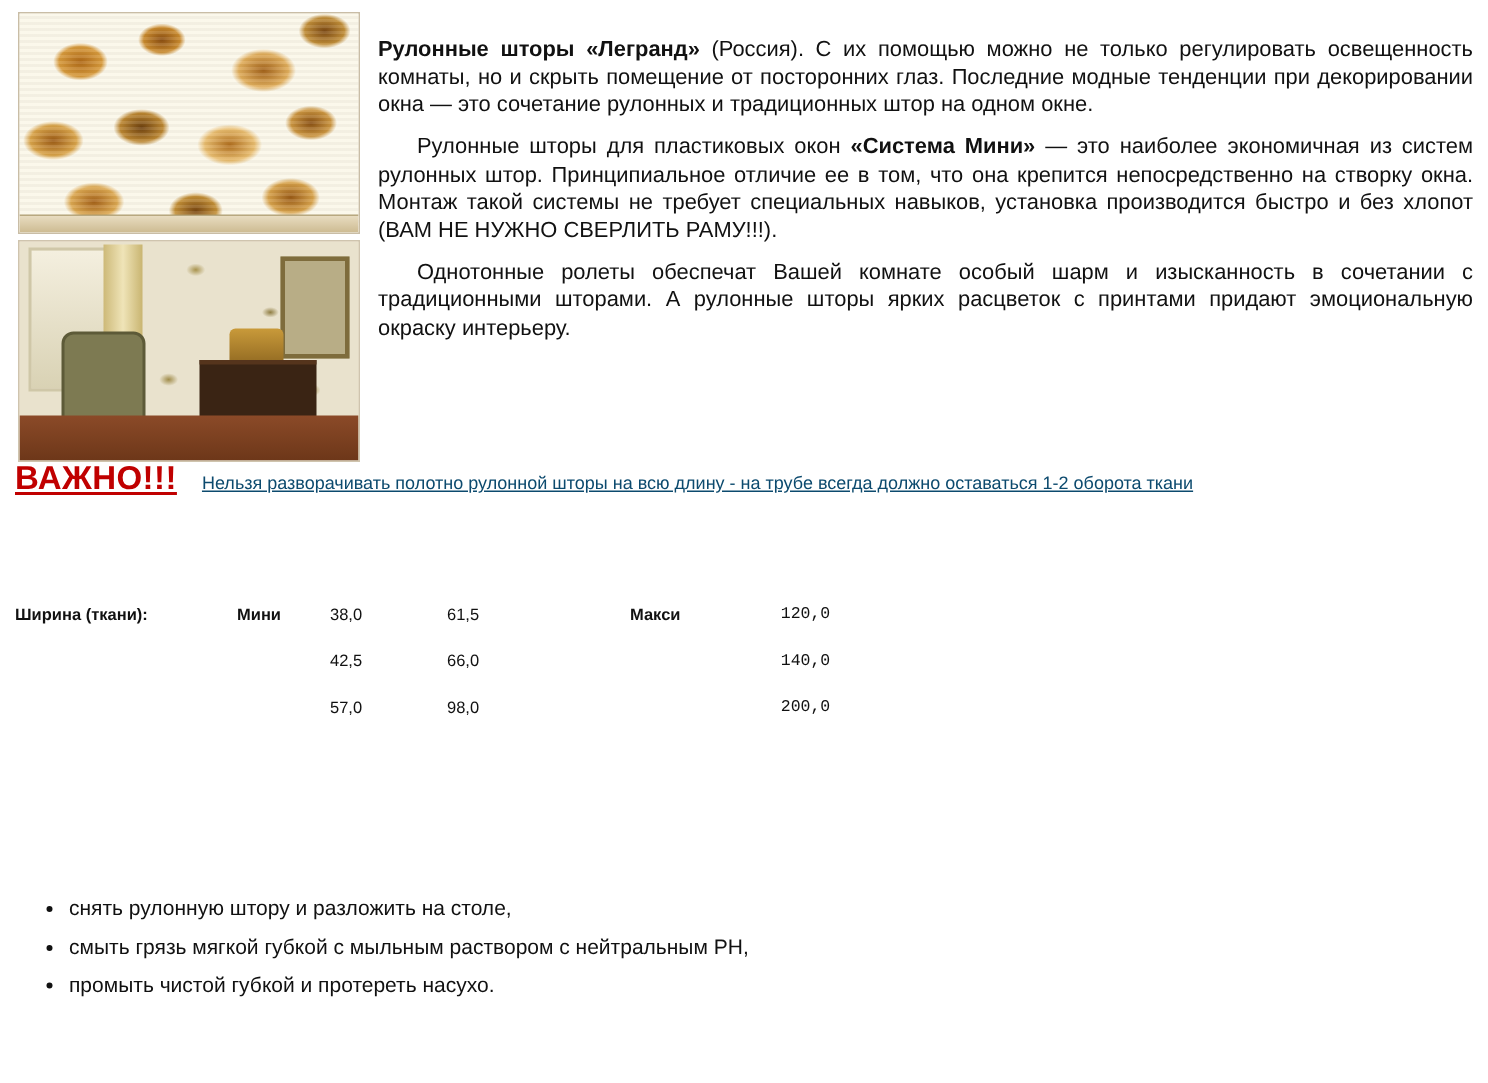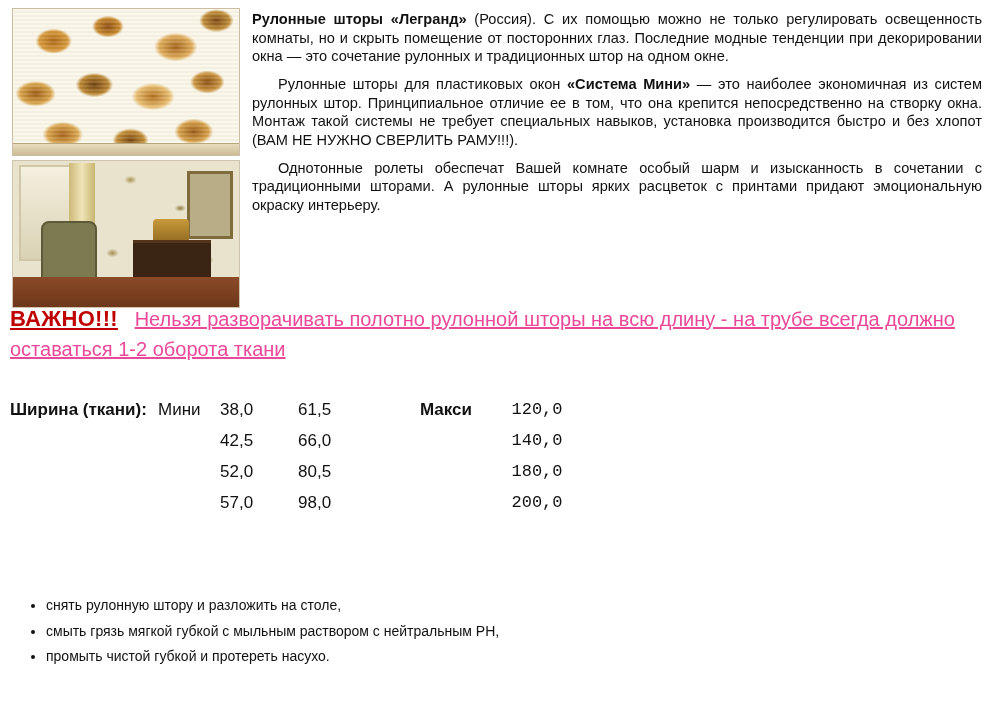--- a/index.html
+++ b/index.html
@@ -147,21 +147,21 @@
     position: absolute;
     right: 6px; top: 10px;
     width: 40px; height: 62px;
     background: #b8ad86;
     border: 3px solid #7e6c3c;
   }
 
   .text-col {
     position: absolute;
     left: 252px;
-    top: 10px;
+    top: 24px;
     width: 730px;
   }
   .para {
     font-size: 14.6px;
     line-height: 1.28;
     text-align: justify;
     margin: 0 0 9px 0;
     color: #111;
   }
   .para.indent { text-indent: 26px; }
@@ -177,23 +177,23 @@
     line-height: 1.45;
   }
   .vazhno {
     color: #c00000;
     font-weight: bold;
     font-size: 22px;
     text-decoration: underline;
     letter-spacing: 0.3px;
   }
   .vazhno-text {
-    color: #ec4899;
+    color: #0c4a6e;
     text-decoration: underline;
-    font-size: 20px;
+    font-size: 12px;
   }
 
   
   .specs {
     position: absolute;
     left: 10px;
     top: 392px;
     width: 970px;
     font-size: 15px;
     color: #111;
@@ -207,24 +207,24 @@
   .label-b { font-weight: bold; }
 
   .tbl {
     border-collapse: collapse;
     margin-top: 2px;
   }
   .tbl td {
     padding: 0;
     height: 31px;
     vertical-align: middle;
-    font-size: 17px;
+    font-size: 11px;
   }
   .c-label { width: 148px; font-weight: bold; }
-  .c-mini-label { width: 62px; font-weight: normal; }
+  .c-mini-label { width: 62px; font-weight: bold; }
   .c-v1 { width: 78px; }
   .c-v2 { width: 122px; }
   .c-maxi-label { width: 72px; font-weight: bold; }
   .c-v3 { width: 90px; text-align: center; font-family: Liberation Mono, monospace; }
 
   
   .care {
     position: absolute;
     left: 10px;
     top: 583px;
@@ -303,28 +303,20 @@
           <td class="c-label"></td>
           <td class="c-mini-label"></td>
           <td class="c-v1">42,5</td>
           <td class="c-v2">66,0</td>
           <td class="c-maxi-label"></td>
           <td class="c-v3">140,0</td>
         </tr>
         <tr>
           <td class="c-label"></td>
           <td class="c-mini-label"></td>
-          <td class="c-v1">52,0</td>
-          <td class="c-v2">80,5</td>
-          <td class="c-maxi-label"></td>
-          <td class="c-v3">180,0</td>
-        </tr>
-        <tr>
-          <td class="c-label"></td>
-          <td class="c-mini-label"></td>
           <td class="c-v1">57,0</td>
           <td class="c-v2">98,0</td>
           <td class="c-maxi-label"></td>
           <td class="c-v3">200,0</td>
         </tr>
       </tbody>
     </table>
   </div>
 
   <div class="care">

